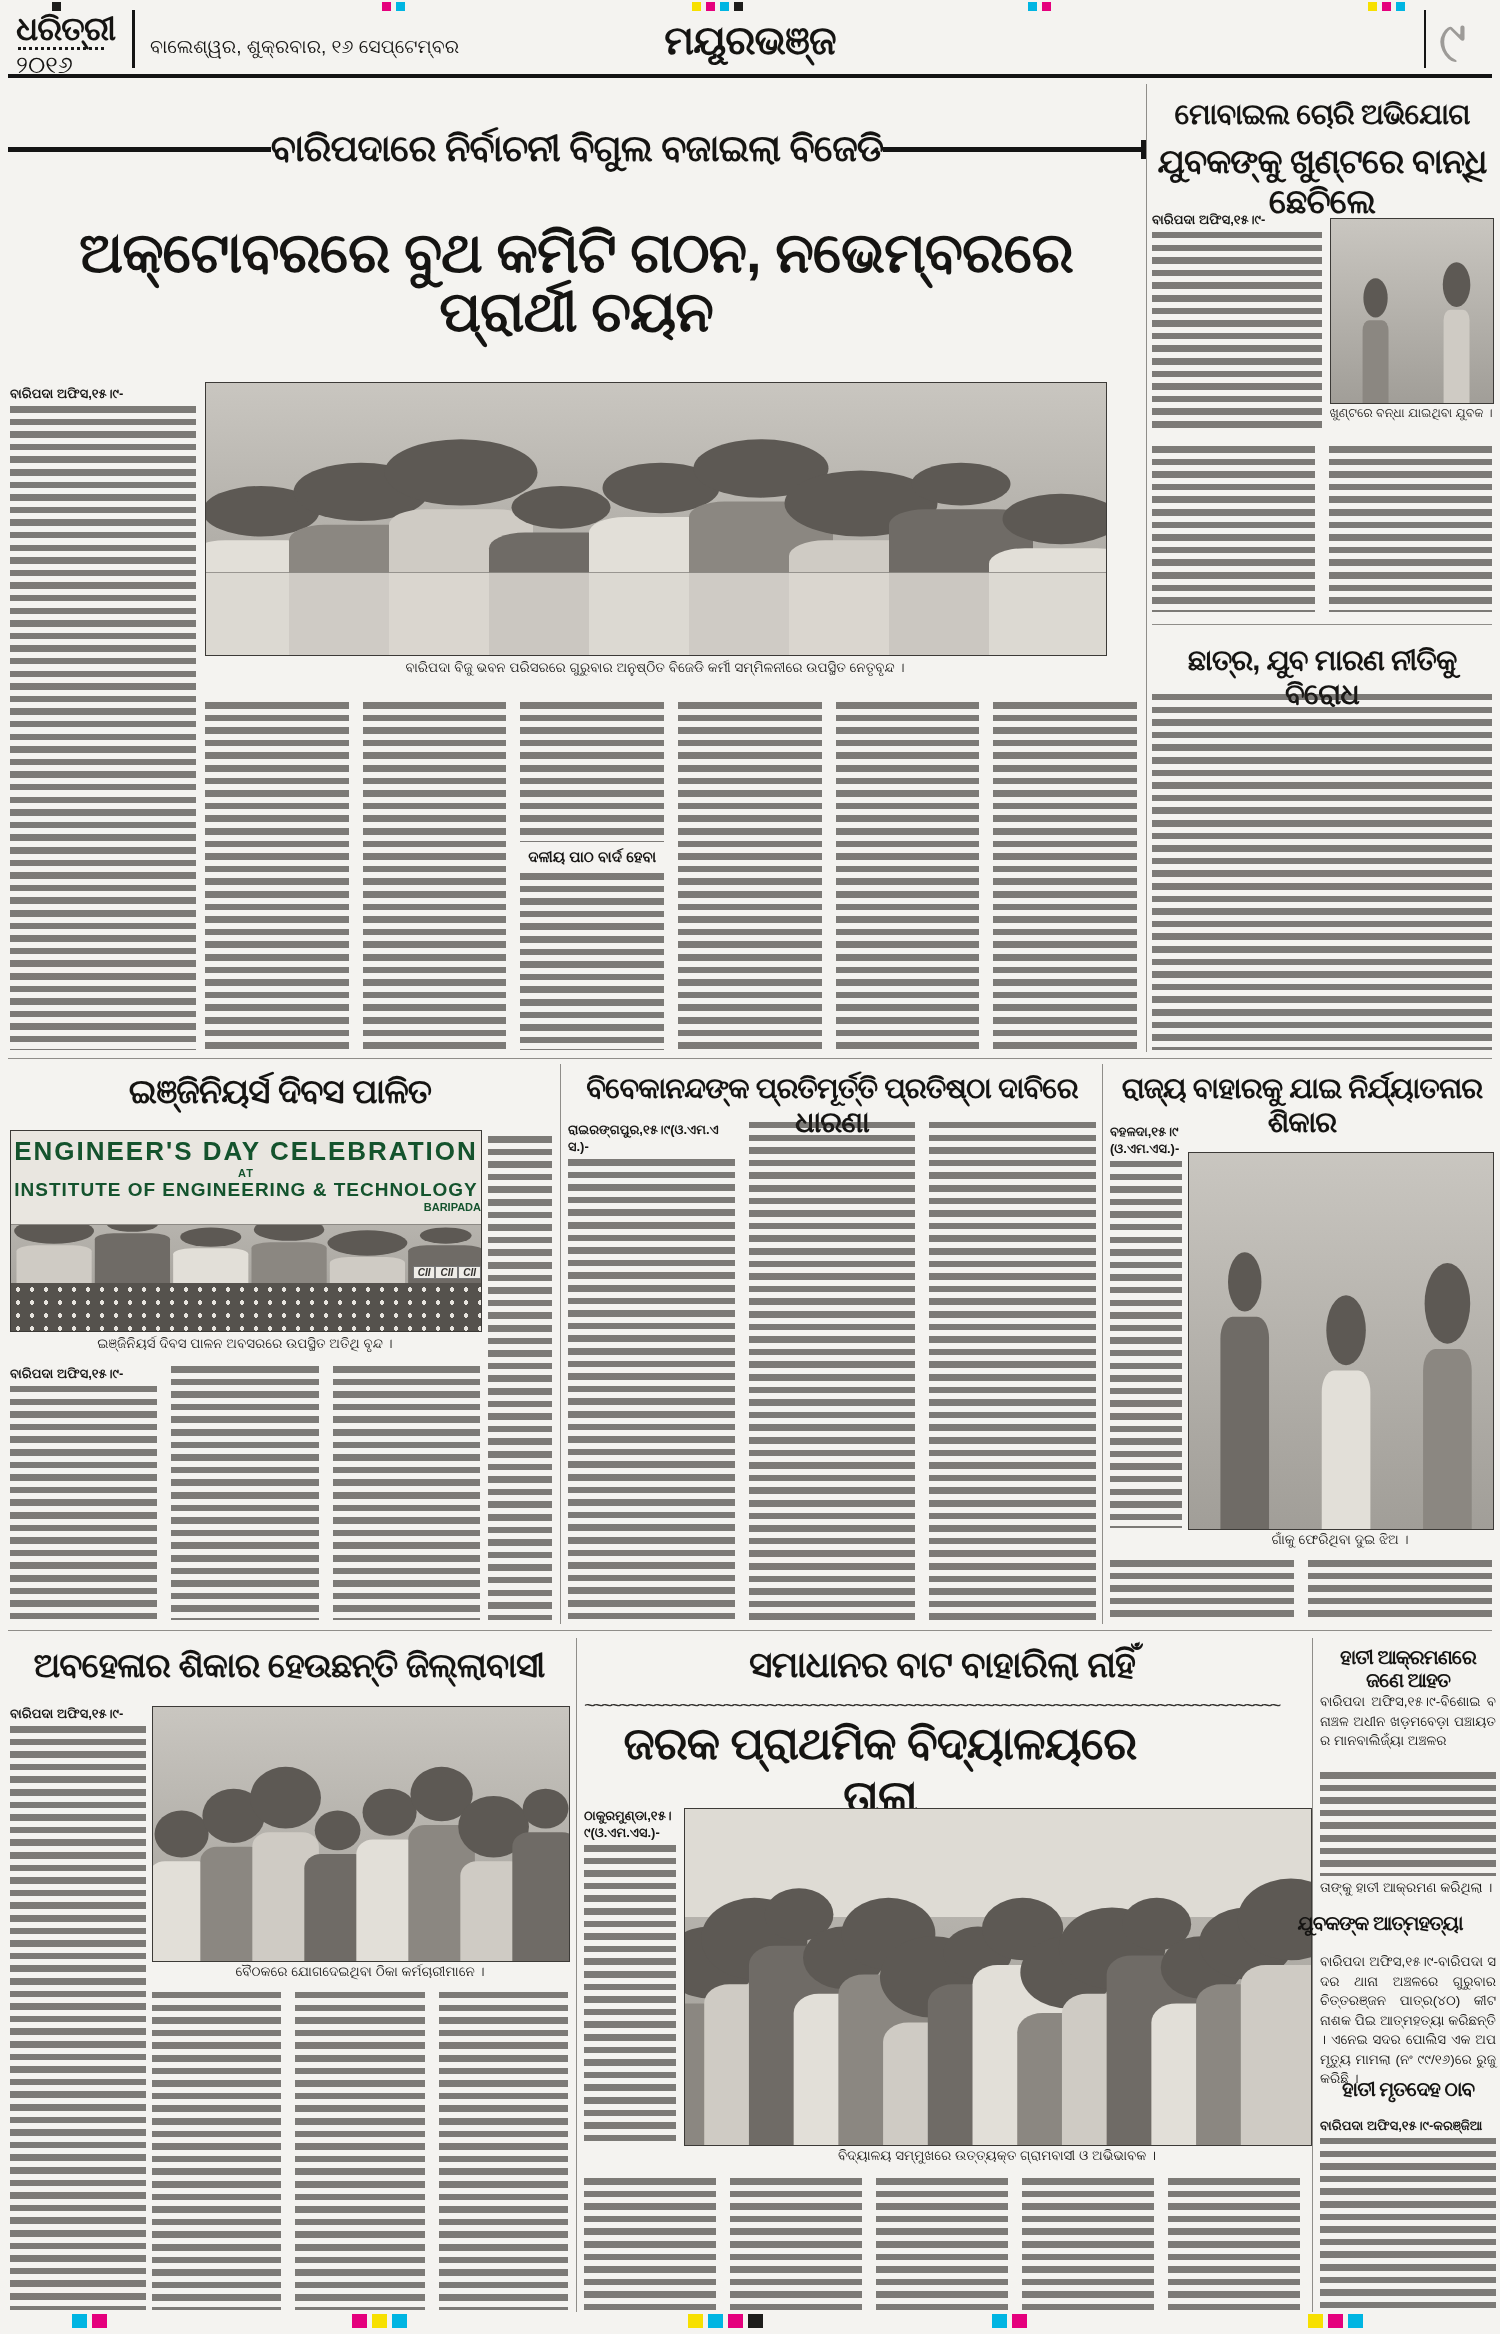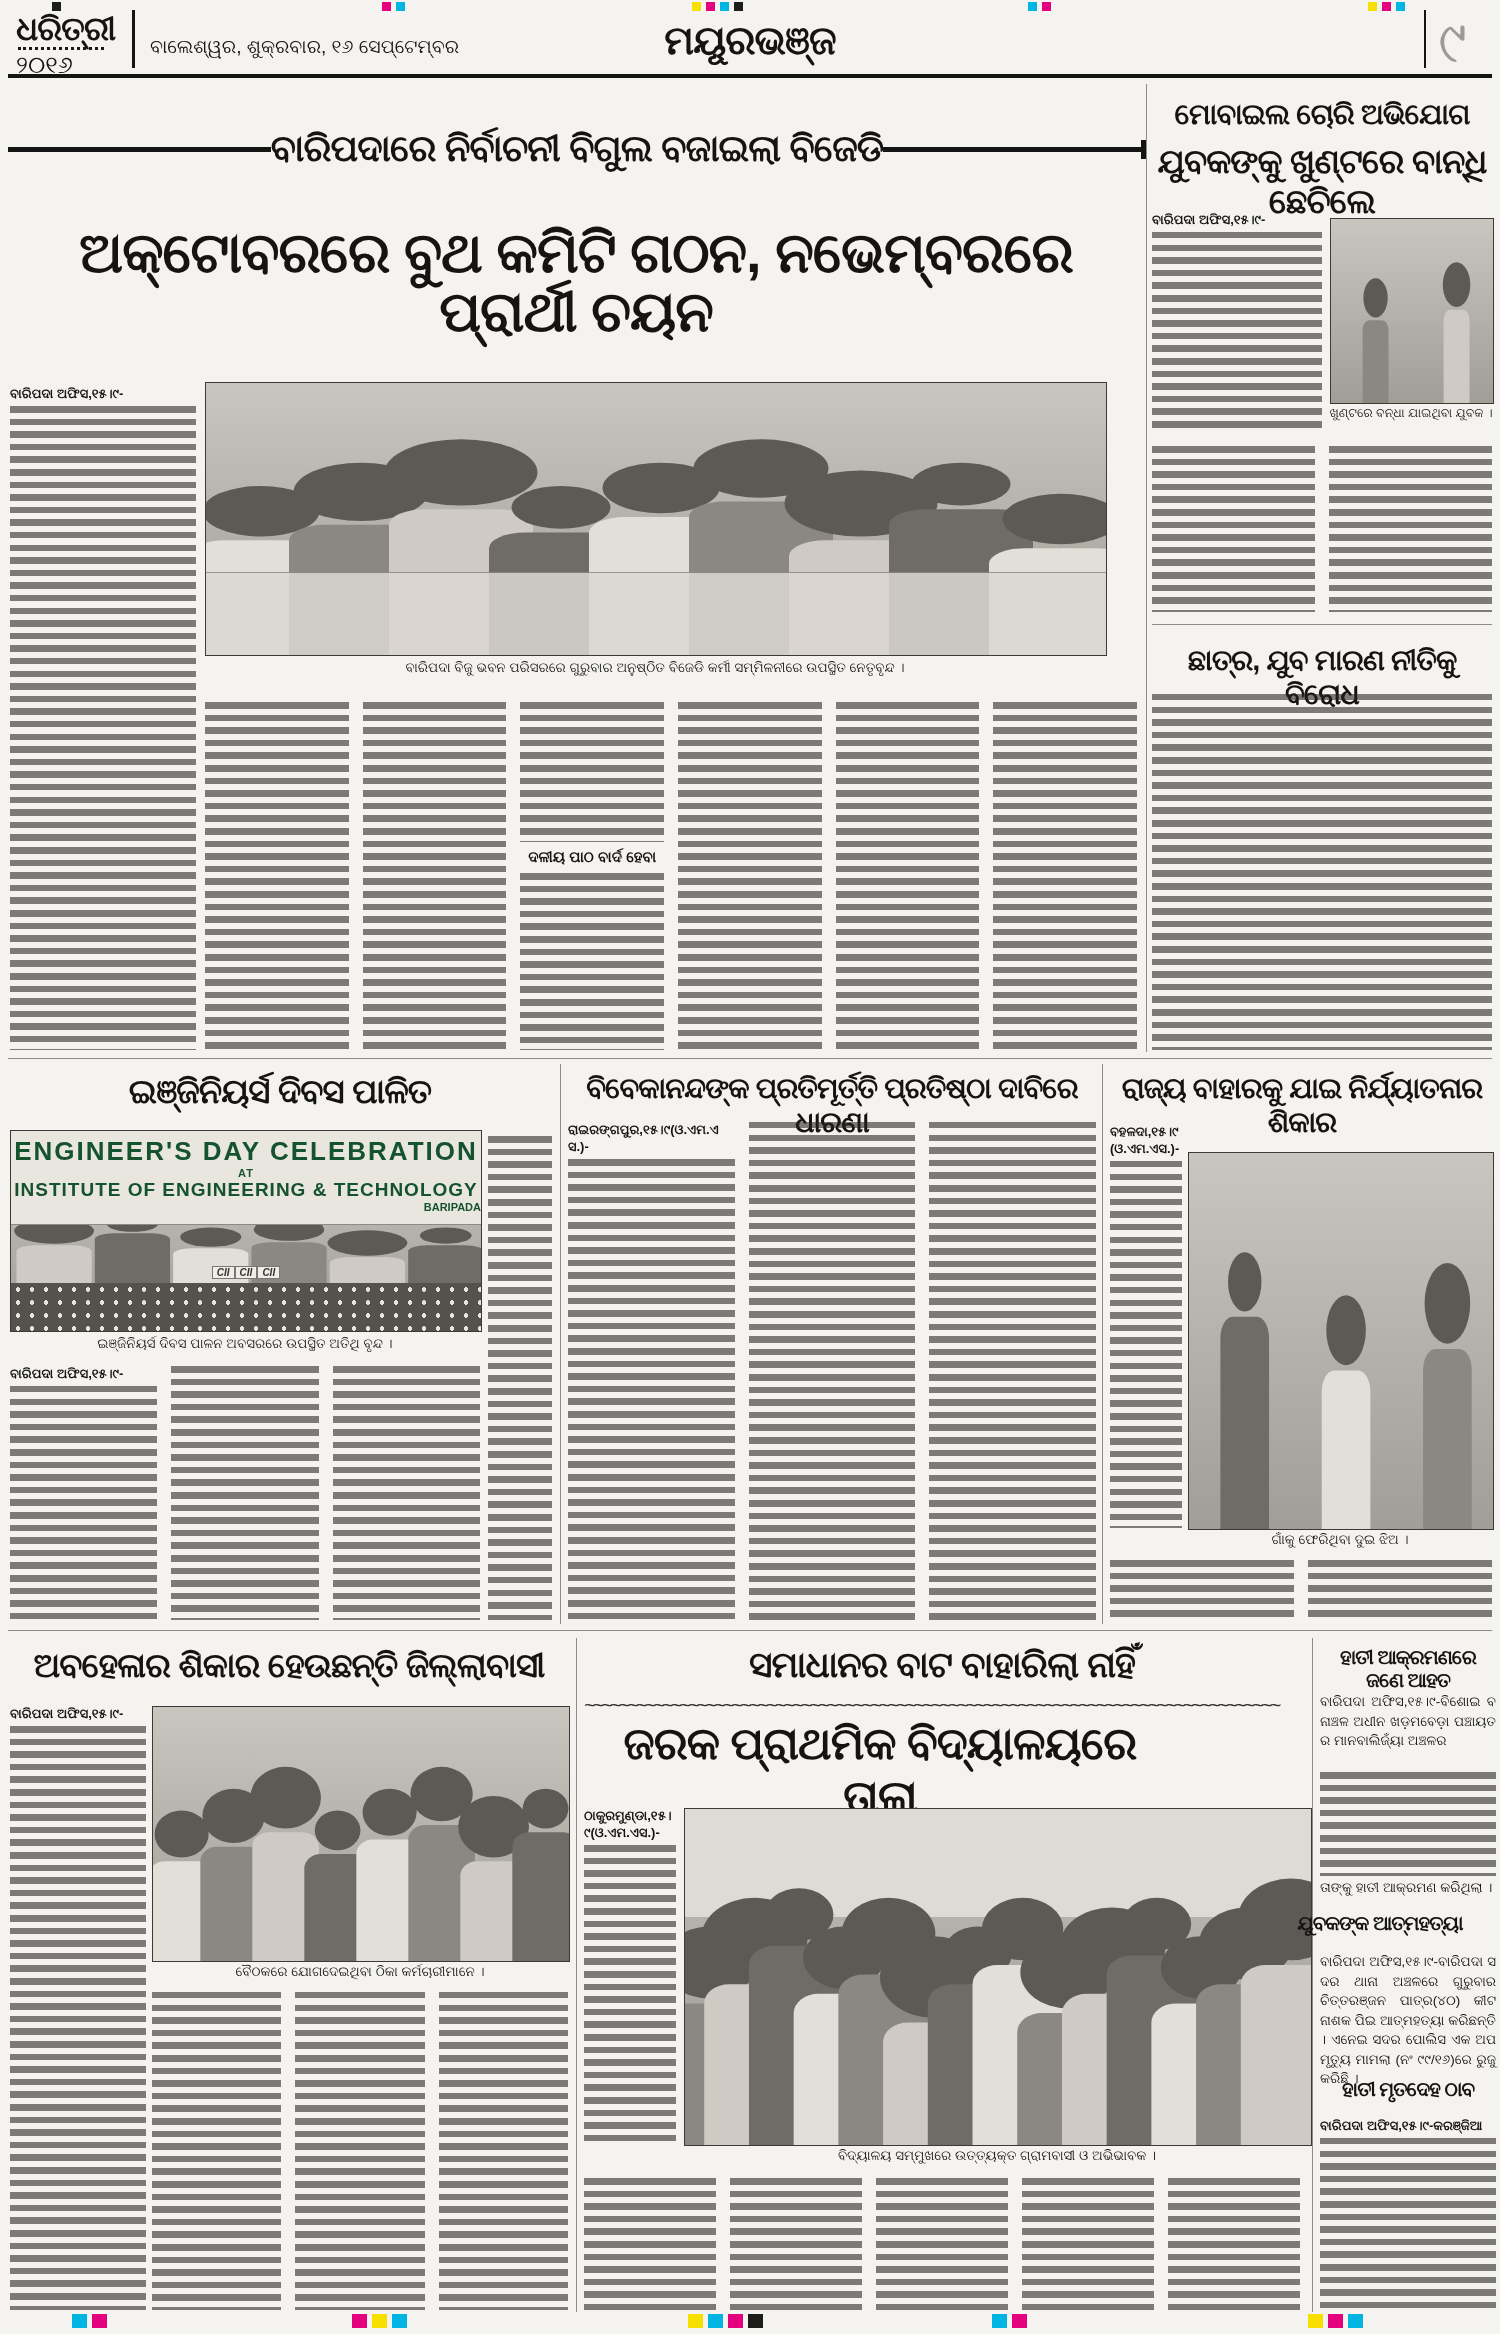--- a/index.html
+++ b/index.html
@@ -57,21 +57,21 @@
   .photo .crowd{position:absolute;left:0;top:0;width:100%;height:100%}
   .photo--dais::after{content:"";position:absolute;left:0;right:0;bottom:0;height:30%;background:#dcd8d1;border-top:1px solid #8d8a85;opacity:.85}
   .photo--bright{background:linear-gradient(#dedbd4 0 32%,#b5b2ac 32%,#99968f)}
   .cap{position:absolute;font-size:13.5px;text-align:center;line-height:1.25;color:#1c1b19}
   .banner{position:absolute;left:0;top:0;right:0;height:44%;background:#e9e6e0;border-bottom:1px solid #8d8a85;text-align:center;color:#14532d;padding-top:5px}
   .banner .b1{font-size:26px;font-weight:800;letter-spacing:2px}
   .banner .b2{font-size:11px;font-weight:bold;letter-spacing:1px}
   .banner .b3{font-size:19px;font-weight:800;letter-spacing:1px}
   .banner .b4{font-size:11px;font-weight:bold;text-align:right;padding-right:0}
   .garland{position:absolute;left:0;right:0;bottom:0;height:24%;background-color:#55524d;background-image:radial-gradient(circle 4px,#e8e5df 58%,transparent 60%);background-size:14px 13px}
-  .cii-row{position:absolute;left:0;right:0;bottom:26%;display:flex;justify-content:center}
+  .cii-row{position:absolute;left:0;right:0;bottom:26%;display:flex;justify-content:flex-end}
   .cii{font-size:10px;font-weight:800;font-style:italic;background:#efede8;color:#33312e;padding:0 4px;border:1px solid #777}
 
   .wavy{position:absolute;overflow:hidden;white-space:nowrap;font-size:20px;letter-spacing:-3px;color:#33312e;line-height:14px}
 </style>
 </head>
 <body>
 
 <div class="page">
 
   <div class="marks marks-top">

